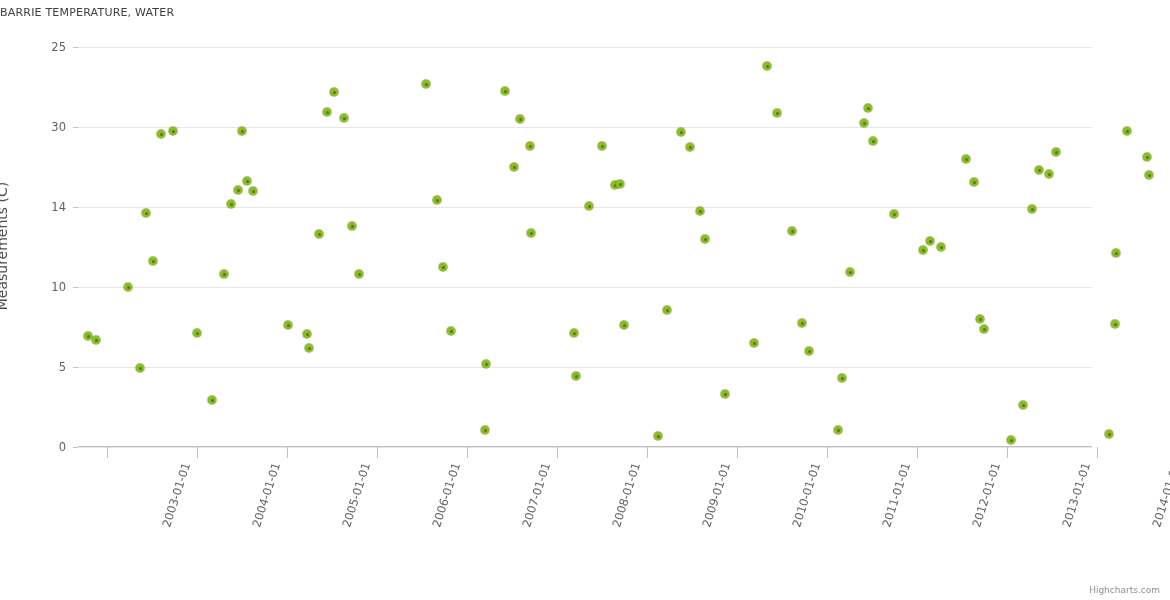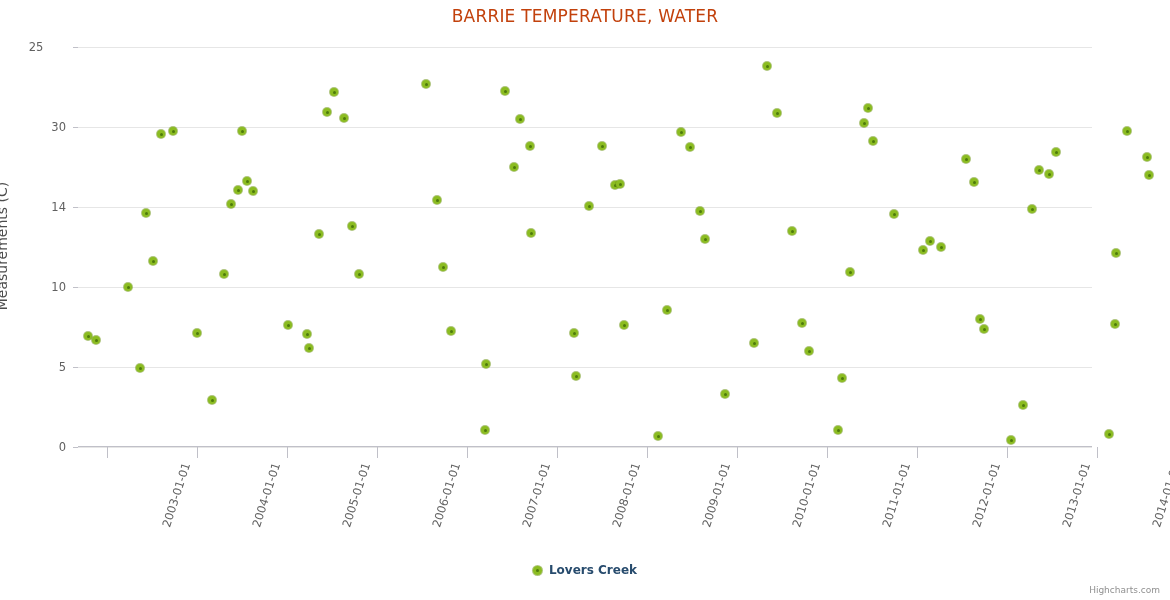--- a/index.html
+++ b/index.html
@@ -6,22 +6,21 @@
   html,body{margin:0;padding:0;}
   body{
     width:1170px;height:600px;background:#ffffff;
     font-family:"DejaVu Sans","Liberation Sans",sans-serif;
     overflow:hidden;position:relative;
   }
   #chart-root{position:absolute;inset:0;}
 
   .chart-title{
     position:absolute;left:0;right:0;top:6px;
-    text-align:center;
-    font-size:17px;color:#c2410c;letter-spacing:.2px;
+    font-size:11px;color:#404040;letter-spacing:.2px;
     font-family:"DejaVu Sans","Liberation Sans",sans-serif;
     white-space:nowrap;
   }
 
   
   .plot{
     position:absolute;left:78px;top:47px;width:1014px;height:400px;
   }
   .gridline{
     position:absolute;left:0;width:100%;height:1px;background:#e6e6e6;
@@ -114,21 +113,21 @@
       <div class="ytick-mark" style="top: 240px;"></div>
       <div class="ytick" style="top: 240px;">10</div>
       <div class="gridline" style="top: 160px;"></div>
       <div class="ytick-mark" style="top: 160px;"></div>
       <div class="ytick" style="top: 160px;">14</div>
       <div class="gridline" style="top: 80px;"></div>
       <div class="ytick-mark" style="top: 80px;"></div>
       <div class="ytick" style="top: 80px;">30</div>
       <div class="gridline" style="top: 0px;"></div>
       <div class="ytick-mark" style="top: 0px;"></div>
-      <div class="ytick" style="top: 0px; text-align: center;">25</div>
+      <div class="ytick" style="top: 0px;">25</div>
       <div class="xtick-mark" style="left: 29px;"></div>
       <div class="xtick-label" style="left: 35px;">2003-01-01</div>
       <div class="xtick-mark" style="left: 119px;"></div>
       <div class="xtick-label" style="left: 125px;">2004-01-01</div>
       <div class="xtick-mark" style="left: 209px;"></div>
       <div class="xtick-label" style="left: 215px;">2005-01-01</div>
       <div class="xtick-mark" style="left: 299px;"></div>
       <div class="xtick-label" style="left: 305px;">2006-01-01</div>
       <div class="xtick-mark" style="left: 389px;"></div>
       <div class="xtick-label" style="left: 395px;">2007-01-01</div>
@@ -223,19 +222,15 @@
       <div class="pt" title="2013-10-01: 17.5" style="left: 971px; top: 127px;"></div>
       <div class="pt" title="2013-11-20: 18.6" style="left: 978px; top: 105px;"></div>
       <div class="pt" title="2014-02-20: 12.1" style="left: 1038px; top: 206px;"></div>
       <div class="pt" title="2014-04-20: 0.8" style="left: 1031px; top: 387px;"></div>
       <div class="pt" title="2014-06-20: 7.7" style="left: 1037px; top: 277px;"></div>
       <div class="pt" title="2014-08-20: 19.7" style="left: 1049px; top: 84px;"></div>
       <div class="pt" title="2014-09-20: 18" style="left: 1069px; top: 110px;"></div>
       <div class="pt" title="2014-10-10: 17" style="left: 1071px; top: 128px;"></div>
     </div>
 
-  <div class="legend">
-    <span class="legend-marker"></span>
-    <span class="legend-label">Lovers Creek</span>
-  </div>
 
   <div class="credits">Highcharts.com</div>
 </div>
 
 </body></html>

